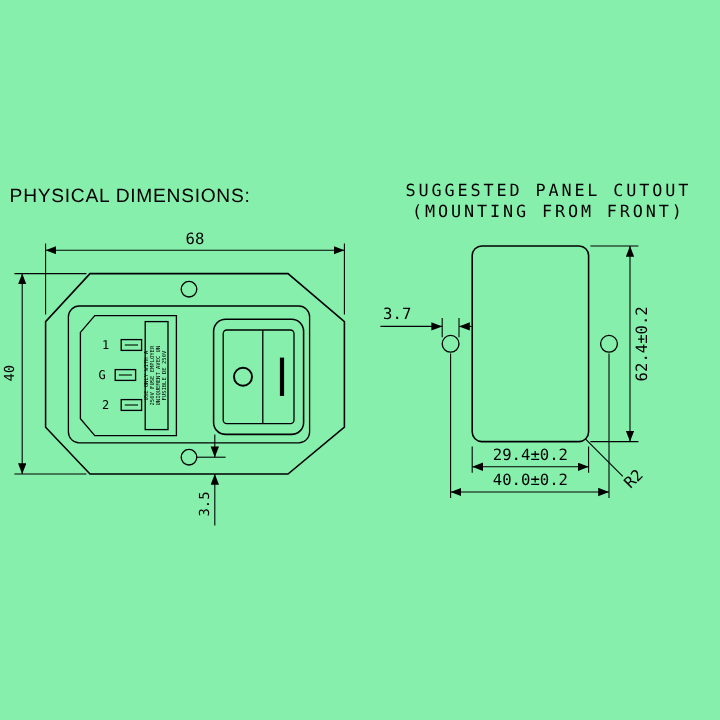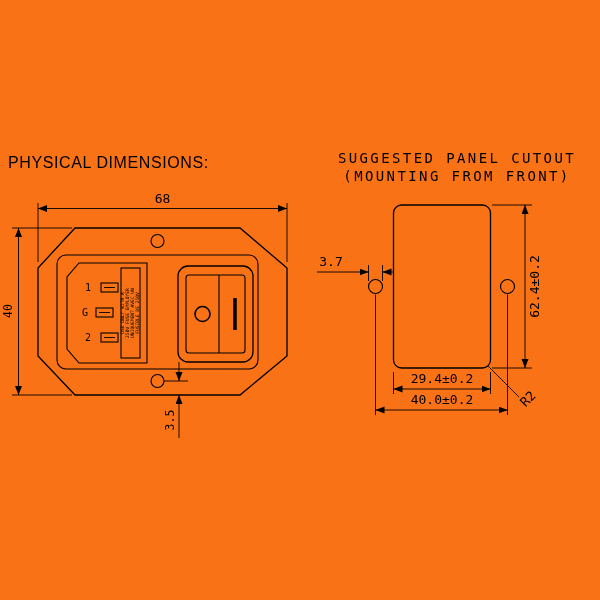--- a/index.html
+++ b/index.html
@@ -1,16 +1,16 @@
 <!DOCTYPE html>
 <html><head>
 <meta charset="utf-8">
 <style>
   html,body{margin:0;padding:0;background:#ffffff;width:600px;height:600px;overflow:hidden;}
-  .stage{width:600px;height:600px;position:relative;background:#f97316;}
+  .stage{width:600px;height:600px;position:relative;background:#86efac;}
   svg{display:block;}
   .heading-left{font-family:"Liberation Sans",sans-serif;font-size:16px;letter-spacing:0.6px;fill:#000;}
   .heading-right{font-family:"DejaVu Sans Mono",monospace;font-size:14px;letter-spacing:2.4px;fill:#000;}
   .dim{font-family:"DejaVu Sans Mono",monospace;font-size:13px;fill:#000;}
   .dim-small{font-family:"DejaVu Sans Mono",monospace;font-size:11.5px;fill:#000;}
   .pin-label{font-family:"DejaVu Sans Mono",monospace;font-size:10px;fill:#000;}
   .fuse-text{font-family:"DejaVu Sans Mono",monospace;font-size:4.6px;fill:#000;}
   .outline{fill:none;stroke:#000;stroke-width:1.3;}
   .detail{fill:none;stroke:#000;stroke-width:1.1;}
   .dimline{fill:none;stroke:#000;stroke-width:0.9;}

